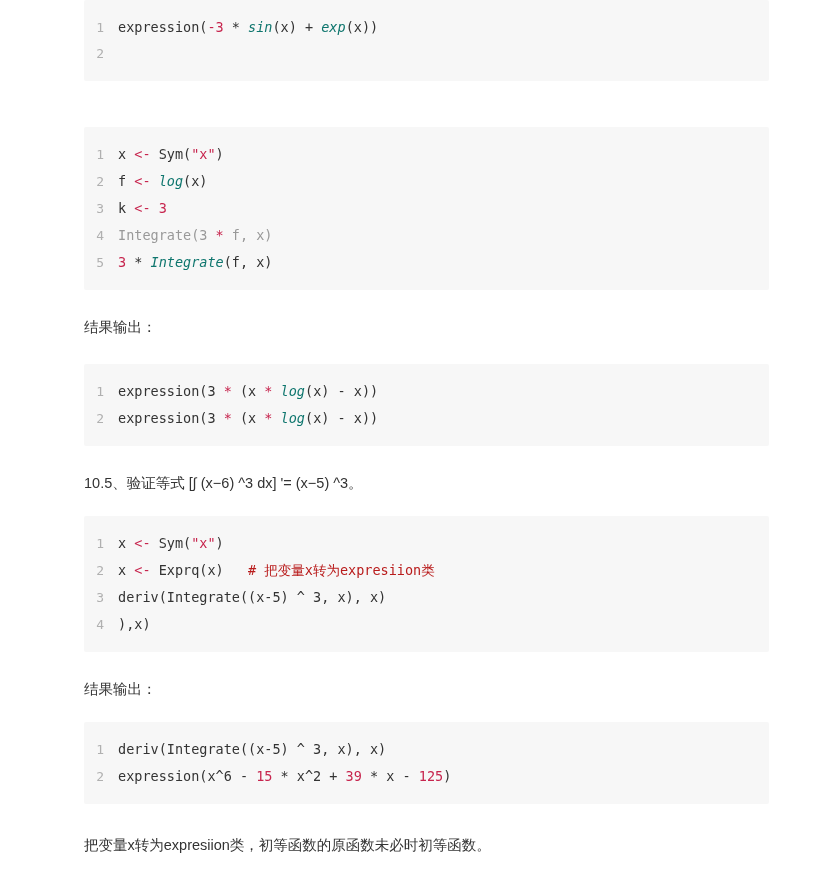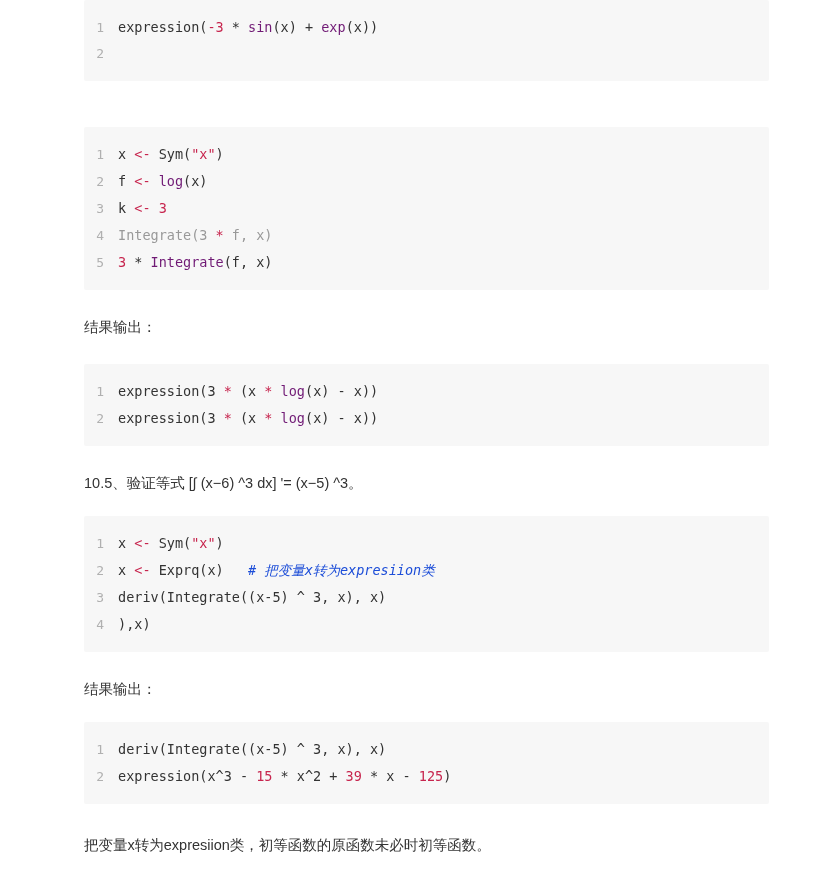--- a/index.html
+++ b/index.html
@@ -44,24 +44,24 @@
     box-sizing: border-box;
     user-select: none;
     font-size: 13px;
   }
   .code-text {
     color: #333333;
     white-space: pre;
   }
   .kw      { color: #c7254e; }
   .num     { color: #c7254e; }
-  .fn      { color: #701a75; }
+  .fn      { color: #0f766e; font-style: italic; }
   .str     { color: #c7254e; }
   .dim     { color: #999999; }
-  .comment { color: #1d4ed8; font-style: italic; }
+  .comment { color: #b91c1c; }
 
   
   p.para {
     font-size: 14.5px;
     line-height: 30px;
     color: #333333;
     margin: 0;
   }
 </style>
 </head>
@@ -96,18 +96,18 @@
         <div class="code-line"><span class="ln">1</span><span class="code-text"><span>x </span><span class="kw">&lt;-</span><span> Sym(</span><span class="str">"x"</span><span>)</span></span></div>
         <div class="code-line"><span class="ln">2</span><span class="code-text"><span>x </span><span class="kw">&lt;-</span><span> Exprq(x)   </span><span class="comment"># 把变量x转为expresiion类</span></span></div>
         <div class="code-line"><span class="ln">3</span><span class="code-text"><span>deriv(Integrate((x-5) ^ 3, x), x)</span></span></div>
         <div class="code-line"><span class="ln">4</span><span class="code-text"><span>),x)</span></span></div>
       </div>
       <div style="height: 22px;"></div>
       <p class="para">结果输出：</p>
       <div style="height: 18px;"></div>
       <div class="code-block">
         <div class="code-line"><span class="ln">1</span><span class="code-text"><span>deriv(Integrate((x-5) ^ 3, x), x)</span></span></div>
-        <div class="code-line"><span class="ln">2</span><span class="code-text"><span>expression(x^3 - </span><span class="num">15</span><span> * x^2 + </span><span class="num">39</span><span> * x - </span><span class="num">125</span><span>)</span></span></div>
+        <div class="code-line"><span class="ln">2</span><span class="code-text"><span>expression(x^6 - </span><span class="num">15</span><span> * x^2 + </span><span class="num">39</span><span> * x - </span><span class="num">125</span><span>)</span></span></div>
       </div>
       <div style="height: 26px;"></div>
       <p class="para">把变量x转为expresiion类，初等函数的原函数未必时初等函数。</p>
     </div>
 </div>
 
 </body></html>

